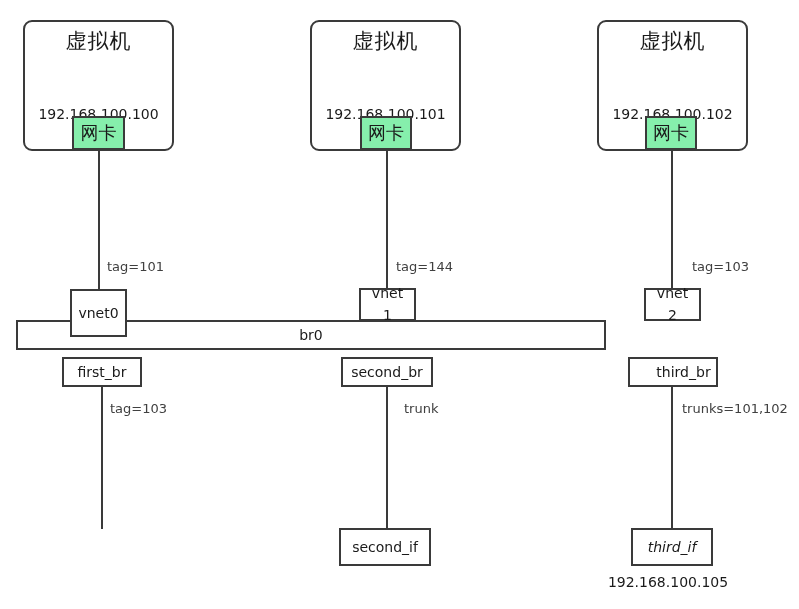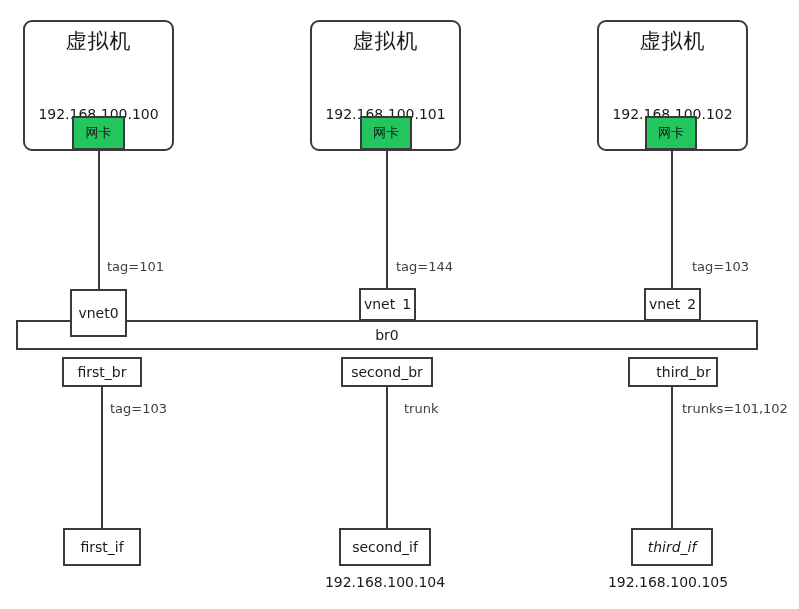--- a/index.html
+++ b/index.html
@@ -50,26 +50,26 @@
     position: absolute;
     left: 0;
     right: 0;
     top: 85px;
     text-align: center;
     font-size: 14px;
   }
   .nic-box {
     position: absolute;
     box-sizing: border-box;
-    background: #22c55e;
-    border: 2px solid #3a3a3a;
-    display: flex;
-    align-items: center;
-    justify-content: center;
-    font-size: 13px;
+    background: #86efac;
+    border: 2px solid #3a3a3a;
+    display: flex;
+    align-items: center;
+    justify-content: center;
+    font-size: 18px;
     z-index: 4;
   }
 
   .bridge-bar {
     position: absolute;
     box-sizing: border-box;
     background: #ffffff;
     border: 2px solid #3a3a3a;
     display: flex;
     align-items: center;
@@ -119,21 +119,21 @@
 
   .if-ip {
     position: absolute;
     font-size: 14px;
     white-space: nowrap;
     text-align: center;
     z-index: 3;
   }
 
   .stacked {
-    flex-direction: row;
+    flex-direction: column;
     line-height: 1.05;
     gap: 7px;
   }
   .stacked span { display: block; }
 </style>
 </head>
 <body>
 
 <div id="canvas">
 
@@ -148,21 +148,20 @@
 
   <div class="port-box" style="left:70px; top:289px; width:57px; height:48px;">
     <span>vnet0</span>
   </div>
 
   <div class="port-box" style="left:62px; top:357px; width:80px; height:30px;">first_br</div>
 
   <div class="link" style="left:101px; top:386px; height:143px;"></div>
   <div class="edge-label" style="left:110px; top:401px;">tag=103</div>
 
-  <div class="if-box" style="left:63px; top:528px; width:78px; height:38px;">first_if</div>
 
   <div class="box vm-box" style="left:310px; top:20px; width:151px; height:131px;">
     <div class="vm-title">虚拟机</div>
     <div class="vm-ip">192.168.100.101</div>
   </div>
   <div class="nic-box" style="left:360px; top:116px; width:52px; height:34px;">网卡</div>
 
   <div class="link" style="left:386px; top:150px; height:140px;"></div>
   <div class="edge-label" style="left:396px; top:259px;">tag=144</div>
 
@@ -170,21 +169,20 @@
     <span>vnet</span>
     <span>1</span>
   </div>
 
   <div class="port-box" style="left:341px; top:357px; width:92px; height:30px;">second_br</div>
 
   <div class="link" style="left:386px; top:386px; height:143px;"></div>
   <div class="edge-label" style="left:404px; top:401px;">trunk</div>
 
   <div class="if-box" style="left:339px; top:528px; width:92px; height:38px;">second_if</div>
-  <div class="if-ip" style="left:305px; top:574px; width:160px;">192.168.100.104</div>
 
   <div class="box vm-box" style="left:597px; top:20px; width:151px; height:131px;">
     <div class="vm-title">虚拟机</div>
     <div class="vm-ip">192.168.100.102</div>
   </div>
   <div class="nic-box" style="left:645px; top:116px; width:52px; height:34px;">网卡</div>
 
   <div class="link" style="left:671px; top:150px; height:140px;"></div>
   <div class="edge-label" style="left:692px; top:259px;">tag=103</div>
 
@@ -194,15 +192,15 @@
   </div>
 
   <div class="port-box" style="left:628px; top:357px; width:90px; height:30px;padding-left:21px;">third_br</div>
 
   <div class="link" style="left:671px; top:386px; height:143px;"></div>
   <div class="edge-label" style="left:682px; top:401px;">trunks=101,102</div>
 
   <div class="if-box" style="left:631px; top:528px; width:82px; height:38px;font-style:italic;">third_if</div>
   <div class="if-ip" style="left:588px; top:574px; width:160px;">192.168.100.105</div>
 
-  <div class="bridge-bar" style="left:16px; top:320px; width:742px; height:30px;">br0</div>
+  <div class="bridge-bar" style="left:16px; top:320px; width:590px; height:30px;">br0</div>
 
 </div>
 
 </body></html>

